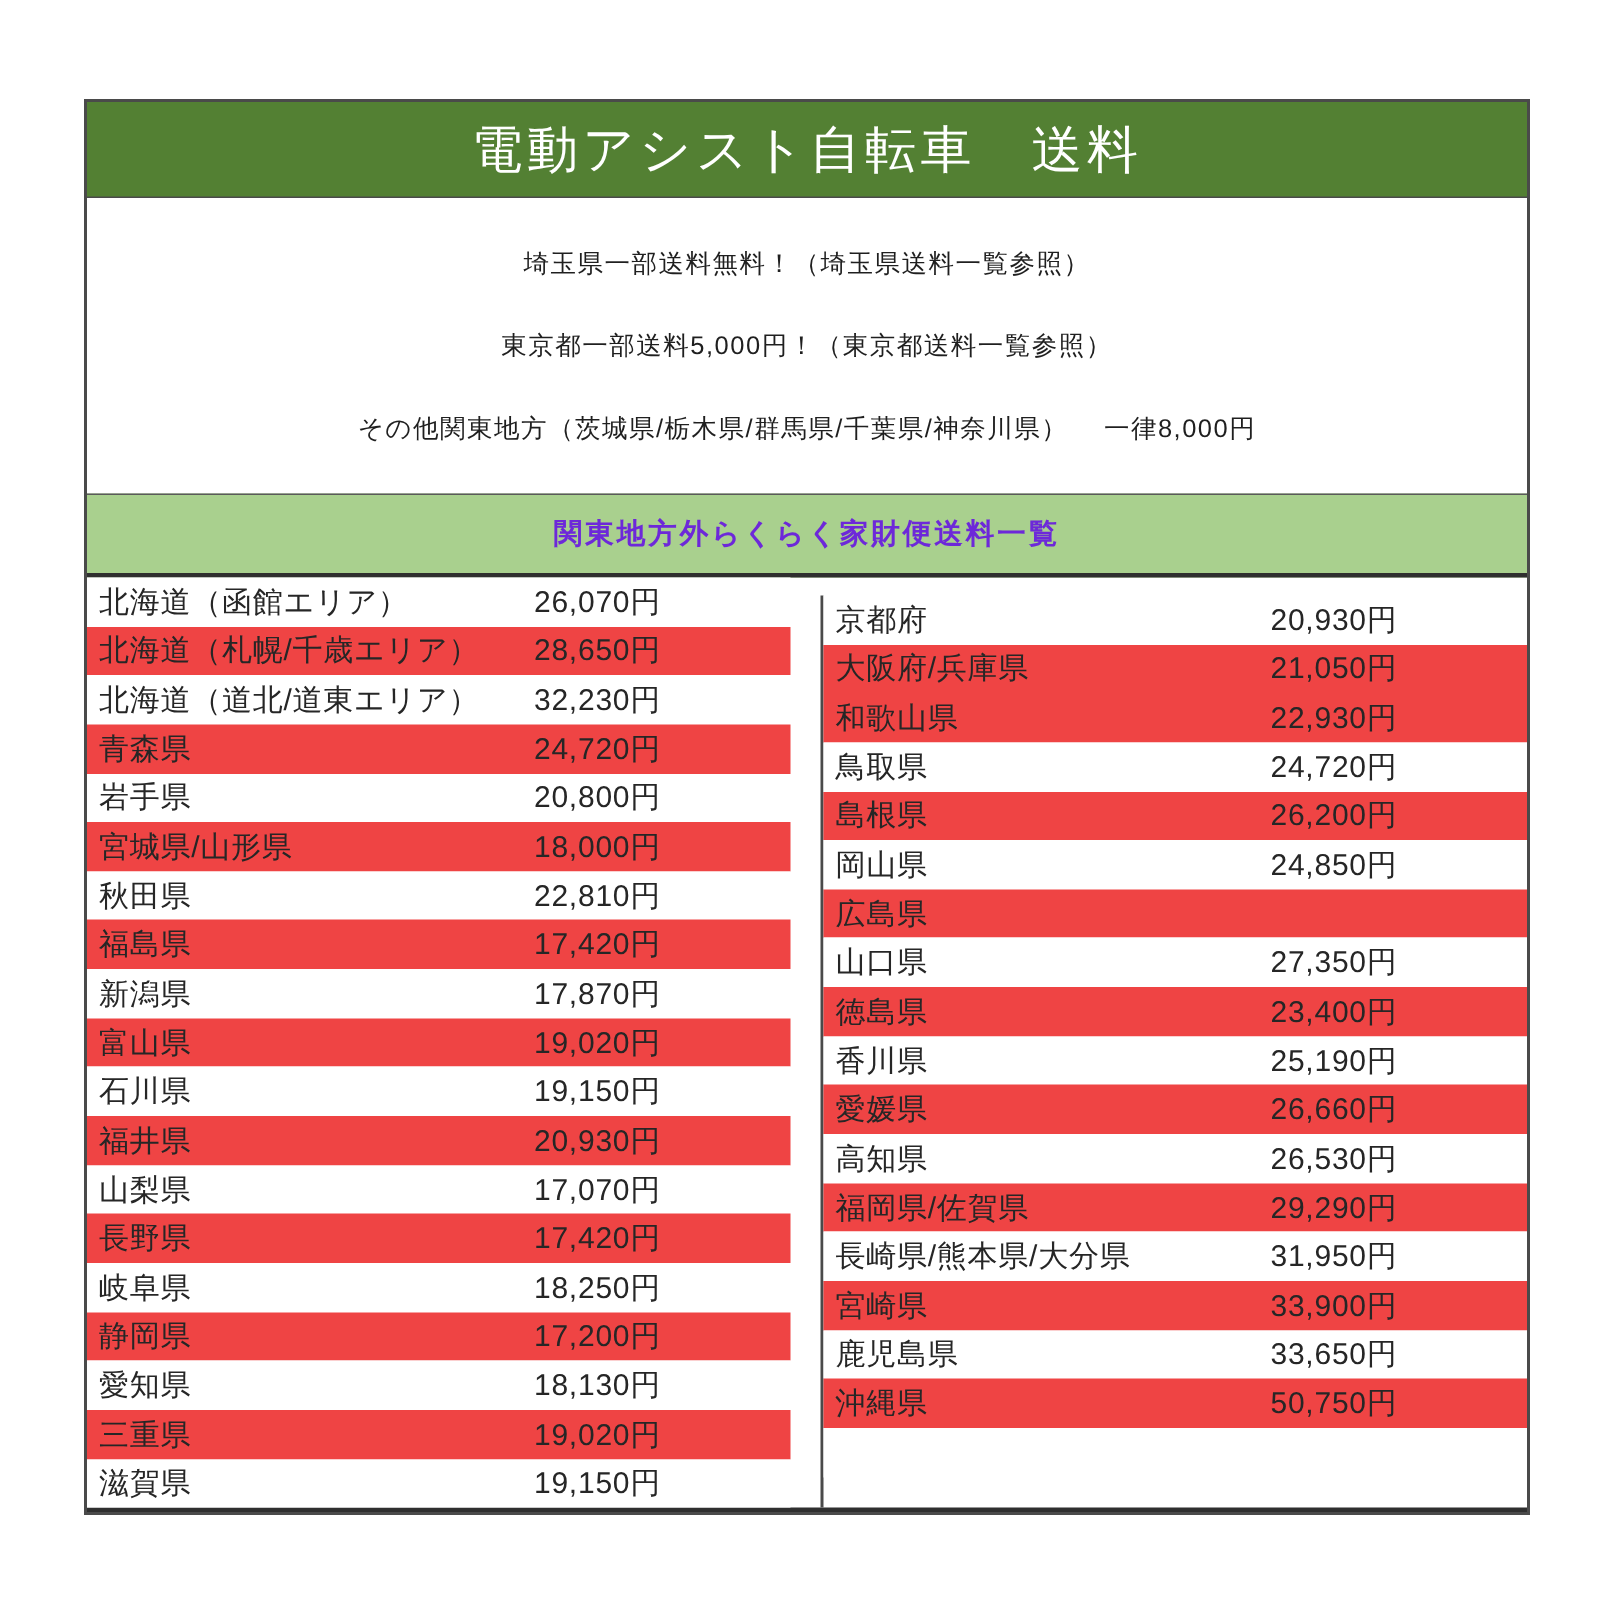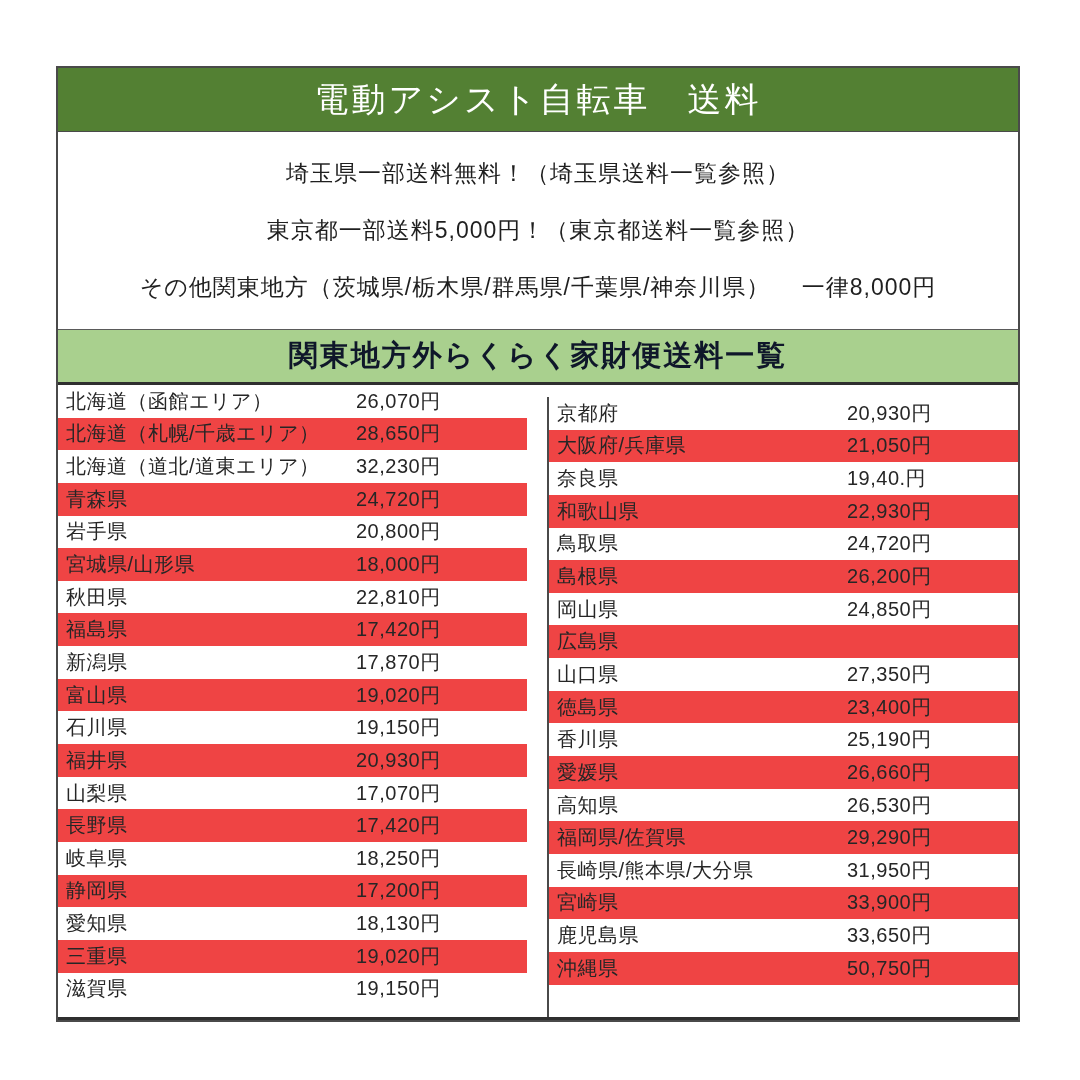--- a/index.html
+++ b/index.html
@@ -16,26 +16,26 @@
     height:63px;background:#538033;border-bottom:1px solid #4a4a4a;
     display:flex;align-items:center;justify-content:center;
   }
   .band-title .t{
     color:#ffffff;font-size:34px;font-weight:normal;letter-spacing:3px;
   }
   .info-section{
     height:197px;display:flex;flex-direction:column;justify-content:space-evenly;
     align-items:center;background:#ffffff;
   }
-  .info-line{font-size:23px;color:#1f1f1f;letter-spacing:1px;white-space:pre;}
+  .info-line{font-size:17px;color:#1f1f1f;letter-spacing:1px;white-space:pre;}
   .band-section{
     height:52px;background:#a9d08e;border-top:1px solid #5a5a5a;border-bottom:3px solid #2f2f2f;
     display:flex;align-items:center;justify-content:center;
   }
-  .band-section .t{color:#0f172a;font-size:29px;font-weight:bold;letter-spacing:2px;}
+  .band-section .t{color:#6d28d9;font-size:19px;font-weight:bold;letter-spacing:2px;}
   .table-wrap{display:flex;border-bottom:3px solid #2f2f2f;gap:20px;}
   .half{flex:1 1 0;min-width:0;}
   .half.right{border-left:2px solid #4a4a4a;margin-top:12px;}
   .row{
     height:32.65px;display:flex;align-items:center;background:#ffffff;
     font-size:20px;color:#262626;overflow:hidden;
   }
   .row.striped{background:#ef4444;}
   .cell-name{width:290px;padding-left:8px;white-space:nowrap;letter-spacing:0.5px;}
   .cell-price{flex:1;white-space:nowrap;letter-spacing:0.5px;}
@@ -140,24 +140,20 @@
       </div>
     <div class="half right" id="col-right">
         <div class="row">
           <div class="cell-name">京都府</div>
           <div class="cell-price">20,930円</div>
         </div>
         <div class="row striped">
           <div class="cell-name">大阪府/兵庫県</div>
           <div class="cell-price">21,050円</div>
         </div>
-        <div class="row">
-          <div class="cell-name">奈良県</div>
-          <div class="cell-price">19,40.円</div>
-        </div>
         <div class="row striped">
           <div class="cell-name">和歌山県</div>
           <div class="cell-price">22,930円</div>
         </div>
         <div class="row">
           <div class="cell-name">鳥取県</div>
           <div class="cell-price">24,720円</div>
         </div>
         <div class="row striped">
           <div class="cell-name">島根県</div>

